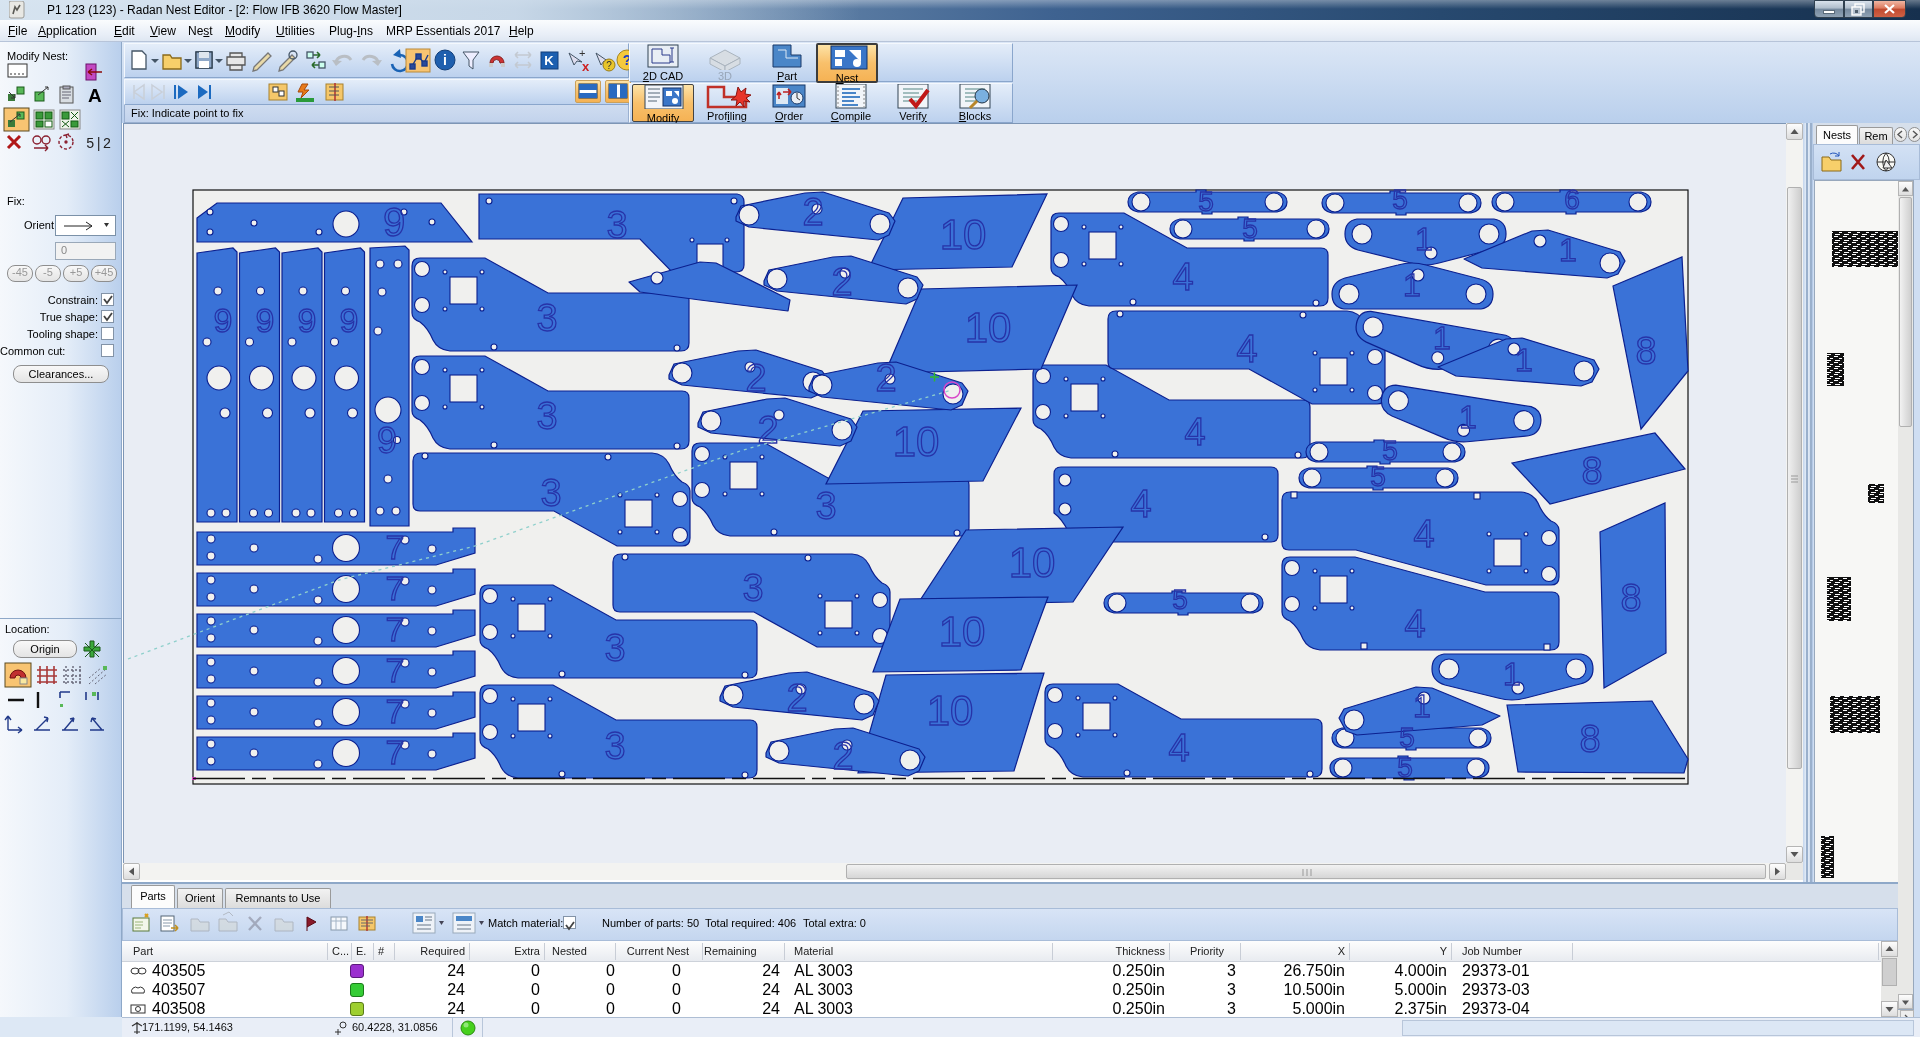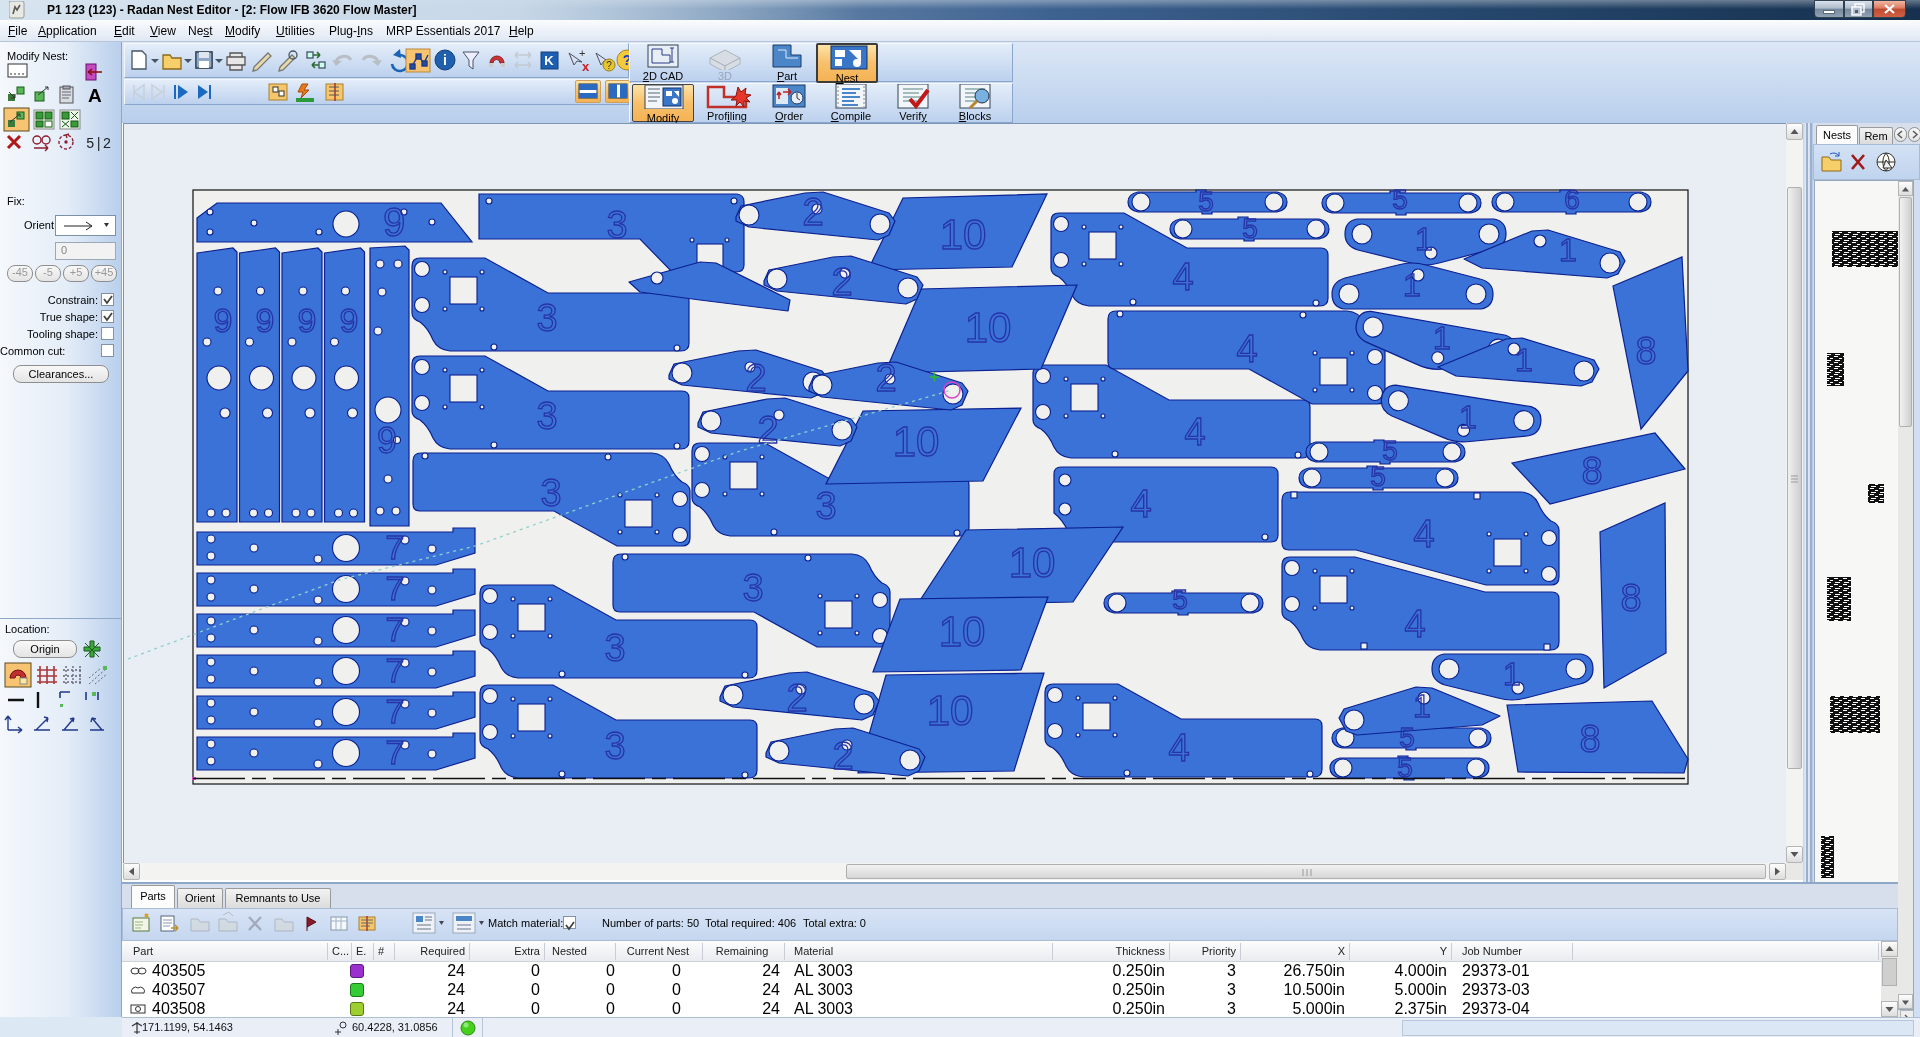--- a/index.html
+++ b/index.html
@@ -1,16 +1,16 @@
 <!DOCTYPE html>
 <html><head><meta charset="utf-8"><style>
 *{margin:0;padding:0;box-sizing:border-box}
 html,body{width:1920px;height:1037px;overflow:hidden;font-family:"Liberation Sans",sans-serif}
 .abs{position:absolute}
-#title{left:0;top:0;width:1920px;height:20px;background:linear-gradient(to bottom,rgba(255,255,255,.35),rgba(255,255,255,0) 45%),linear-gradient(to right,#95afc8 0%,#7b99b8 30%,#3e6290 55%,#27496f 75%,#16304e 100%);background-color:#27496f;font-weight:bold;}
+#title{left:0;top:0;width:1920px;height:20px;background:linear-gradient(to bottom,rgba(255,255,255,.35),rgba(255,255,255,0) 45%),linear-gradient(to right,#95afc8 0%,#7b99b8 30%,#3e6290 55%,#27496f 75%,#16304e 100%);background-color:#27496f;}
 #title .glow{left:0;top:0;width:860px;height:20px;background:linear-gradient(to right,rgba(216,229,241,.97) 0%,rgba(205,220,235,.92) 60%,rgba(195,212,230,0) 100%);}
 #title .txt{left:47px;top:3px;font-size:12px;color:#000;white-space:nowrap}
 #menu{left:0;top:20px;width:1920px;height:22px;background:linear-gradient(to bottom,#fafcfe,#e8eef7 70%,#dfe7f2);border-bottom:1px solid #b7c4d9;font-size:12px;color:#000}
 #menu span{position:absolute;top:4px}
 #toolband{left:122px;top:42px;width:1798px;height:81px;background:linear-gradient(to bottom,#dce7f6,#b9cfec)}
 #sidebar{left:0;top:42px;width:122px;height:995px;background:linear-gradient(to right,#f5f8fc 0%,#e4edf8 55%,#b9cfec 100%);border-right:1px solid #8ea8c8;font-size:11px;color:#000}
 #canvas{left:123px;top:123px;width:1663px;height:740px;background:#e9edf4;border-left:1px solid #7e96b5;border-top:1px solid #7e96b5}
 #vscroll{left:1786px;top:123px;width:17px;height:740px;background:#f3f3f1}
 #hscroll{left:123px;top:863px;width:1663px;height:17px;background:#f3f3f1}
 #divider{left:1803px;top:123px;width:10px;height:899px;background:linear-gradient(to right,#c2d4ec,#eef4fb 40%,#b0c6e4)}
@@ -148,20 +148,21 @@
         <rect x="3" y="3" width="18" height="14" fill="#fff" stroke="#234"></rect>
         <rect x="3" y="3" width="18" height="6" fill="#2a6ac0"></rect>
         <rect x="3" y="12" width="18" height="5" fill="#2a6ac0"></rect>
       </svg></div>
  <div class="obtn" style="left:483px;top:38px;width:26px;height:23px"><svg width="24" height="21">
         <rect x="3" y="3" width="18" height="14" fill="#fff" stroke="#234"></rect>
         <rect x="3" y="3" width="8" height="14" fill="#2a6ac0"></rect>
         <rect x="14" y="3" width="7" height="14" fill="#2a6ac0"></rect>
       </svg></div>
 
+ <div class="abs" style="left:2px;top:63px;width:505px;height:18px;background:linear-gradient(to bottom,#cfdcf0,#c2d3ec);border:1px solid #9ab0d0;border-top:none;font-size:11px;color:#000;padding:2px 0 0 6px">Fix: Indicate point to fix</div>
 
  <div class="tb" style="left:507px;top:1px;width:384px;height:39px"></div>
  <div class="tb" style="left:507px;top:41px;width:384px;height:40px"></div>
  <div class="bigbtn" style="left:512px;top:2px"><svg width="58" height="26">
         <g transform="translate(14,0)">
           <rect x="0" y="1" width="30" height="22" fill="#e8eef5" stroke="#345"></rect>
           <path d="M4 5 h10 v6 h8 v8 h-18 z" fill="none" stroke="#2a3a8a"></path>
           <path d="M24 4 v14 m-2 -14 h4 m-4 14 h4" stroke="#2a3a8a"></path>
         </g>
       </svg><div class="lbl"><u>2</u>D CAD</div></div>
@@ -772,24 +773,24 @@
  <div class="abs" style="left:0;top:59px;width:1759px;height:76px;background:#fff;overflow:hidden">
   <div class="abs" style="left:0;top:0;width:1759px;height:21px;background:linear-gradient(#fdfdfd,#e8ebf0);border-bottom:1px solid #cdd2da">
    <div class="hdrcell" style="left:11px">Part</div>
         <div class="hdrcell" style="left:210px">C...</div>
         <div class="hdrcell" style="left:234px">E.</div>
         <div class="hdrcell" style="left:256px">#</div>
    <div class="hdrcell" style="left:280px;width:63px;text-align:right">Required</div>
         <div class="hdrcell" style="left:355px;width:63px;text-align:right">Extra</div>
         <div class="hdrcell" style="left:430px;width:63px;">Nested</div>
         <div class="hdrcell" style="left:496px;width:80px;text-align:center">Current Nest</div>
-        <div class="hdrcell" style="left:582px;width:76px;text-align:center">Remaining</div>
+        <div class="hdrcell" style="left:582px;width:76px;text-align:left">Remaining</div>
         <div class="hdrcell" style="left:672px">Material</div>
    <div class="hdrcell" style="left:980px;width:63px;text-align:right">Thickness</div>
-        <div class="hdrcell" style="left:1056px;width:58px;text-align:right">Priority</div>
+        <div class="hdrcell" style="left:1056px;width:58px;text-align:center">Priority</div>
         <div class="hdrcell" style="left:1160px;width:63px;text-align:right">X</div>
         <div class="hdrcell" style="left:1262px;width:63px;text-align:right">Y</div>
         <div class="hdrcell" style="left:1340px">Job Number</div>
    <svg class="abs" style="left:0;top:0" width="1759" height="21">
     <g stroke="#c8cdd6">
             <path d="M205.5 2 v17 M229.5 2 v17 M251.5 2 v17 M272.5 2 v17 M347.5 2 v17 M422.5 2 v17 M493.5 2 v17 M580.5 2 v17 M662.5 2 v17 M930.5 2 v17 M1047.5 2 v17 M1118.5 2 v17 M1227.5 2 v17 M1329.5 2 v17 M1450.5 2 v17 M1756.5 2 v17"></path>
           </g>
    </svg>
   </div>
   <div class="abs" style="left:0;top:21px;width:1759px;height:19px">

